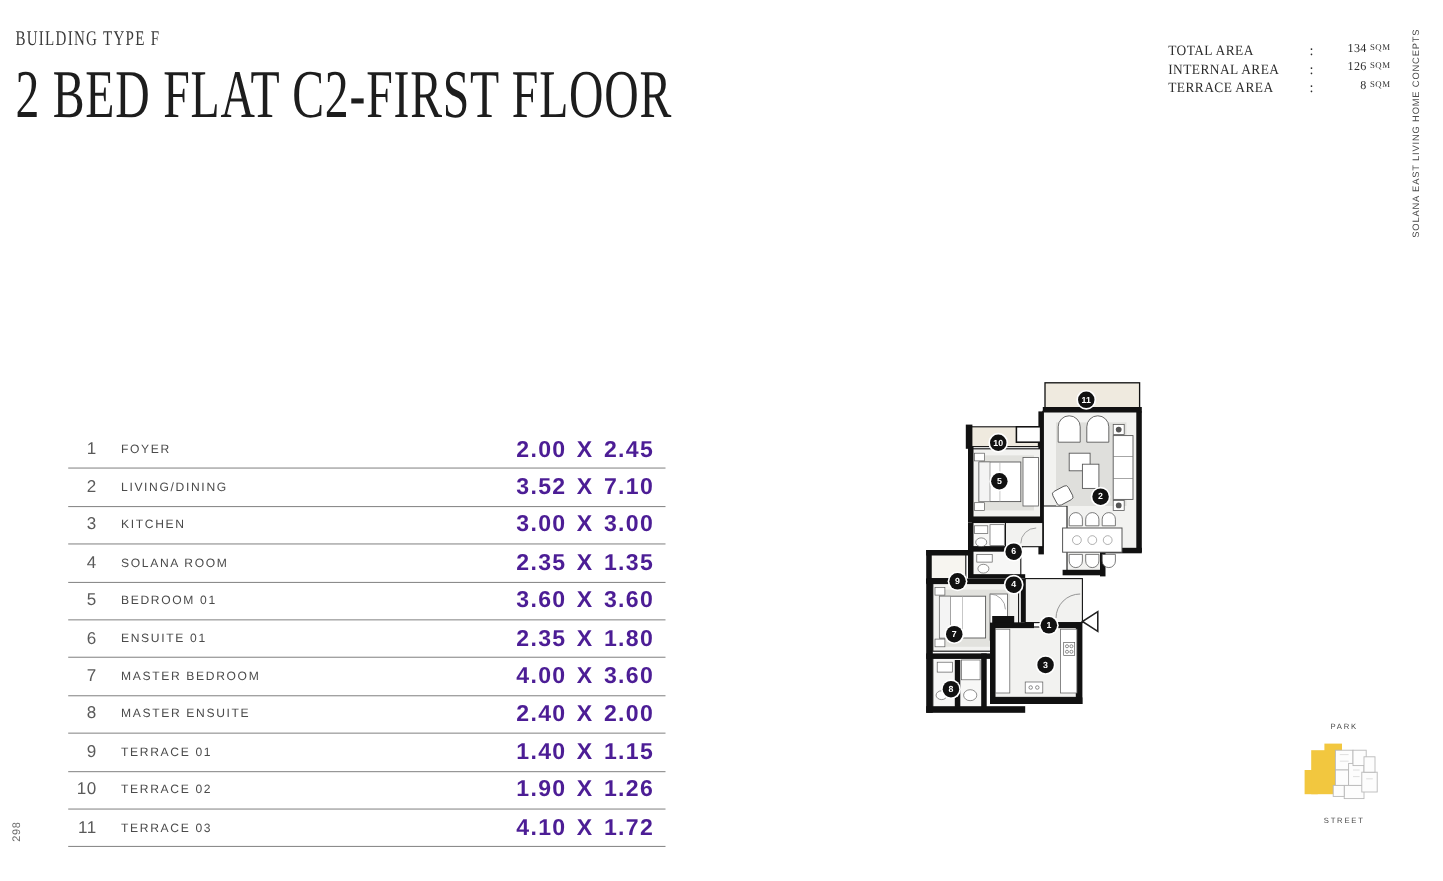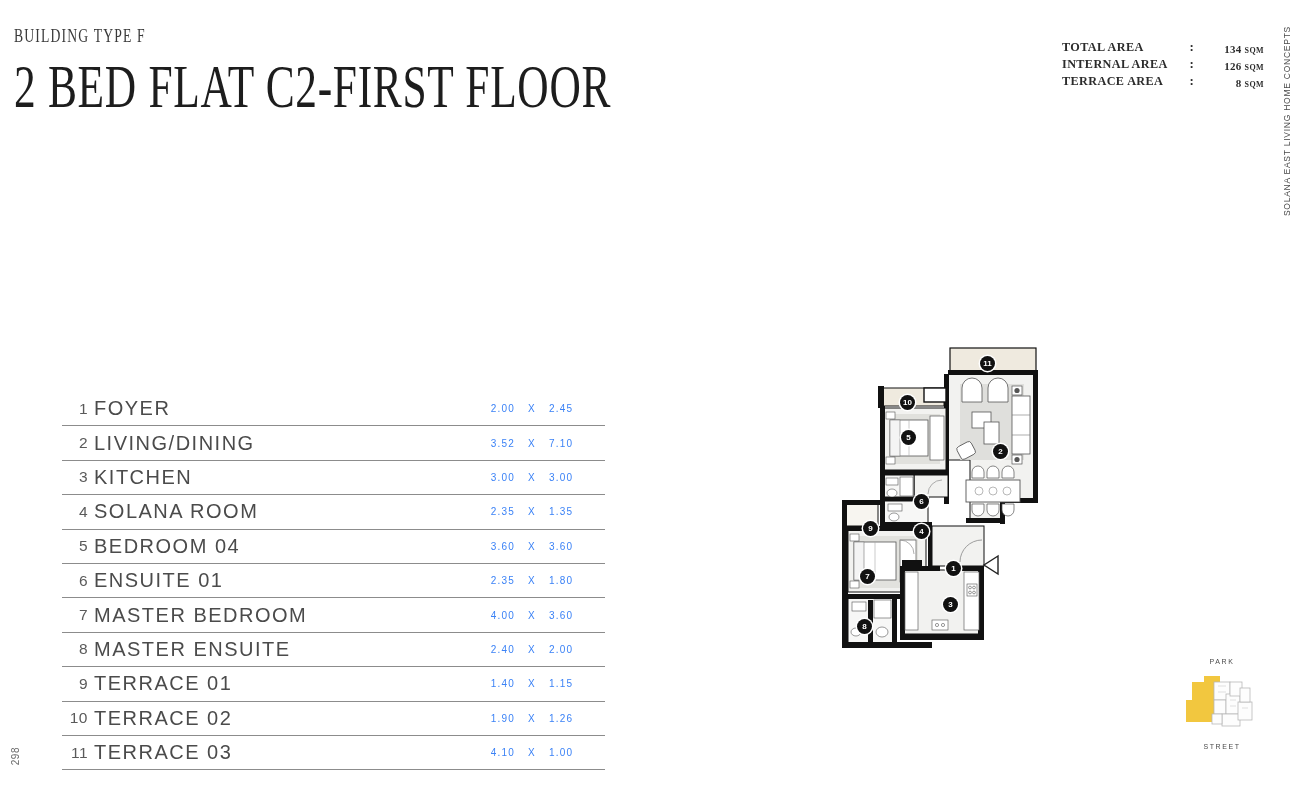--- a/index.html
+++ b/index.html
@@ -36,21 +36,21 @@
     line-height:1.05;
     margin-top:9px;
   }
 
   
   #area-summary{
     position:absolute;right:48px;top:38px;
     font-family:"Liberation Serif", serif;
     color:#2c2c2c;
   }
-  .area-row{display:flex;align-items:flex-end;height:17px;font-weight:bold;}
+  .area-row{display:flex;align-items:flex-start;height:17px;}
   .area-label{
     width:128px;font-size:13px;letter-spacing:0.4px;
     transform:scaleX(0.94);transform-origin:left center;white-space:nowrap;
   }
   .area-colon{width:26px;font-size:13px;text-align:left;}
   .area-value{
     font-size:11px;min-width:26px;text-align:right;
     letter-spacing:0.3px;
   }
   .area-unit{font-size:8px;letter-spacing:0.4px;margin-left:3px;vertical-align:super;}
@@ -82,27 +82,27 @@
     height:33.4px;
     border-bottom:1px solid #8c8c8c;
     display:flex;align-items:center;
   }
   .sched-num{
     width:26px;text-align:right;
     font-size:15.5px;color:#5a5a5a;letter-spacing:0.5px;
     font-weight:300;
   }
   .sched-name{
-    margin-left:6px;
-    font-size:20px;color:#4b4b4b;letter-spacing:1.5px;
+    margin-left:22px;
+    font-size:11px;color:#4b4b4b;letter-spacing:1.5px;
     font-weight:300;white-space:nowrap;
   }
   .sched-dims{
     margin-left:auto;display:flex;align-items:center;
-    font-size:10px;color:#3b82f6;letter-spacing:1.2px;font-weight:400;
+    font-size:21px;color:#4c1d95;letter-spacing:1.2px;font-weight:700;
   }
   .dim-w{width:58px;text-align:right;}
   .dim-x{width:34px;text-align:center;}
   .dim-h{width:56px;}
 
   
   #floor-plan{position:absolute;left:836px;top:344px;width:205px;height:310px;}
   #floor-plan svg{display:block;}
 
   .marker{
@@ -197,21 +197,21 @@
         <span class="sched-num">4</span>
         <span class="sched-name">SOLANA ROOM</span>
         <span class="sched-dims">
           <span class="dim-w">2.35</span>
           <span class="dim-x">X</span>
           <span class="dim-h">1.35</span>
         </span>
       </div>
       <div class="sched-row">
         <span class="sched-num">5</span>
-        <span class="sched-name">BEDROOM 04</span>
+        <span class="sched-name">BEDROOM 01</span>
         <span class="sched-dims">
           <span class="dim-w">3.60</span>
           <span class="dim-x">X</span>
           <span class="dim-h">3.60</span>
         </span>
       </div>
       <div class="sched-row">
         <span class="sched-num">6</span>
         <span class="sched-name">ENSUITE 01</span>
         <span class="sched-dims">
@@ -255,21 +255,21 @@
           <span class="dim-x">X</span>
           <span class="dim-h">1.26</span>
         </span>
       </div>
       <div class="sched-row">
         <span class="sched-num">11</span>
         <span class="sched-name">TERRACE 03</span>
         <span class="sched-dims">
           <span class="dim-w">4.10</span>
           <span class="dim-x">X</span>
-          <span class="dim-h">1.00</span>
+          <span class="dim-h">1.72</span>
         </span>
       </div>
     </div>
 
   <div id="floor-plan">
     <svg width="205" height="310" viewBox="0 0 205 310" xmlns="http://www.w3.org/2000/svg">
       <g>
 
         <rect x="114" y="4" width="86" height="26" fill="#efeadf" stroke="#111" stroke-width="1.2"></rect>
 

